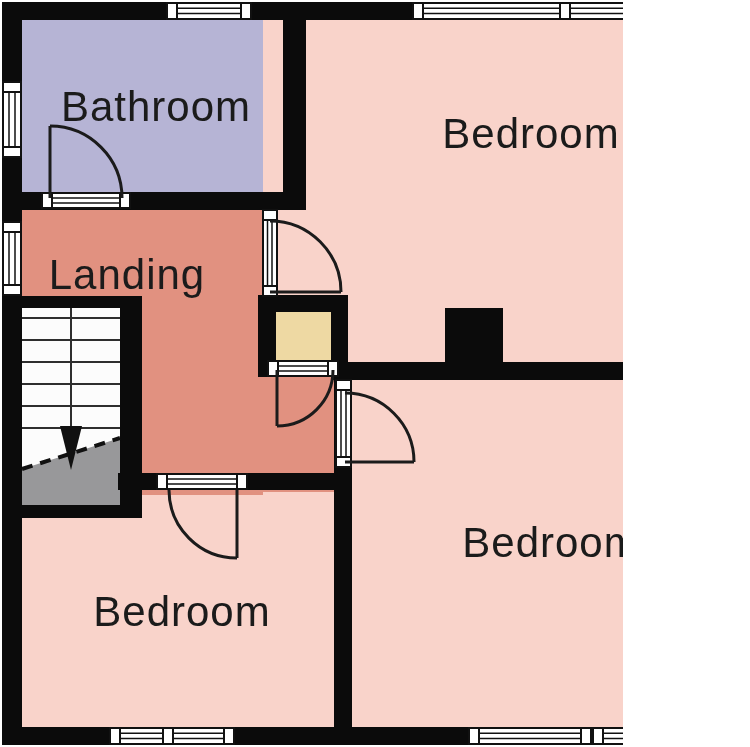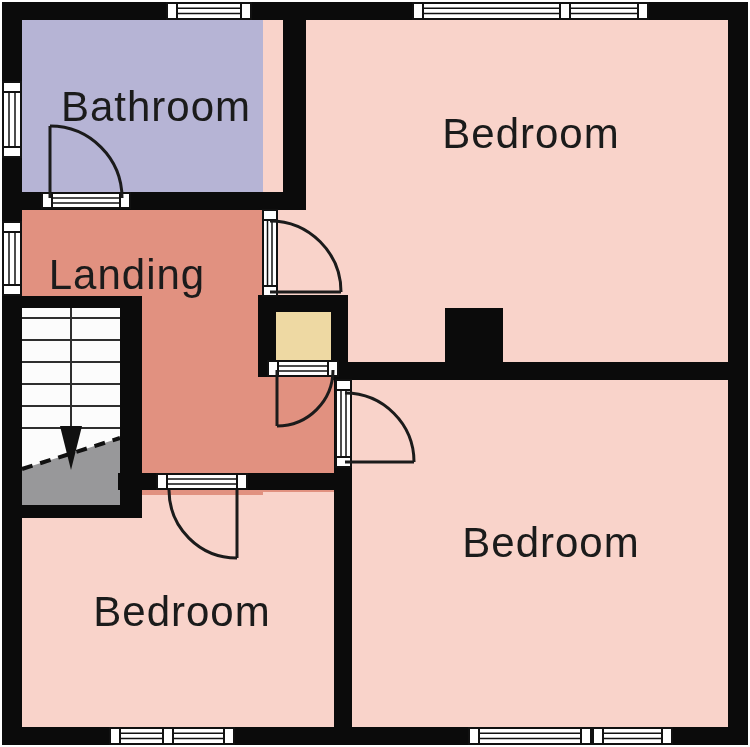--- a/index.html
+++ b/index.html
@@ -1,16 +1,16 @@
 <!DOCTYPE html>
 <html><head>
 <meta charset="utf-8">
 <style>
   html,body{margin:0;padding:0;background:#ffffff;}
-  .stage{position:relative;width:750px;height:747px;background:#22c55e;overflow:hidden;}
+  .stage{position:relative;width:623px;height:747px;background:#22c55e;overflow:hidden;}
   svg{display:block;}
   text{font-family:"Liberation Sans","DejaVu Sans",sans-serif;font-size:42px;letter-spacing:1px;}
 </style>
 </head>
 <body>
 
 <div class="stage">
 <svg width="750" height="747" viewBox="0 0 750 747">
 
   <rect x="0" y="0" width="750" height="747" fill="#ffffff"></rect>

